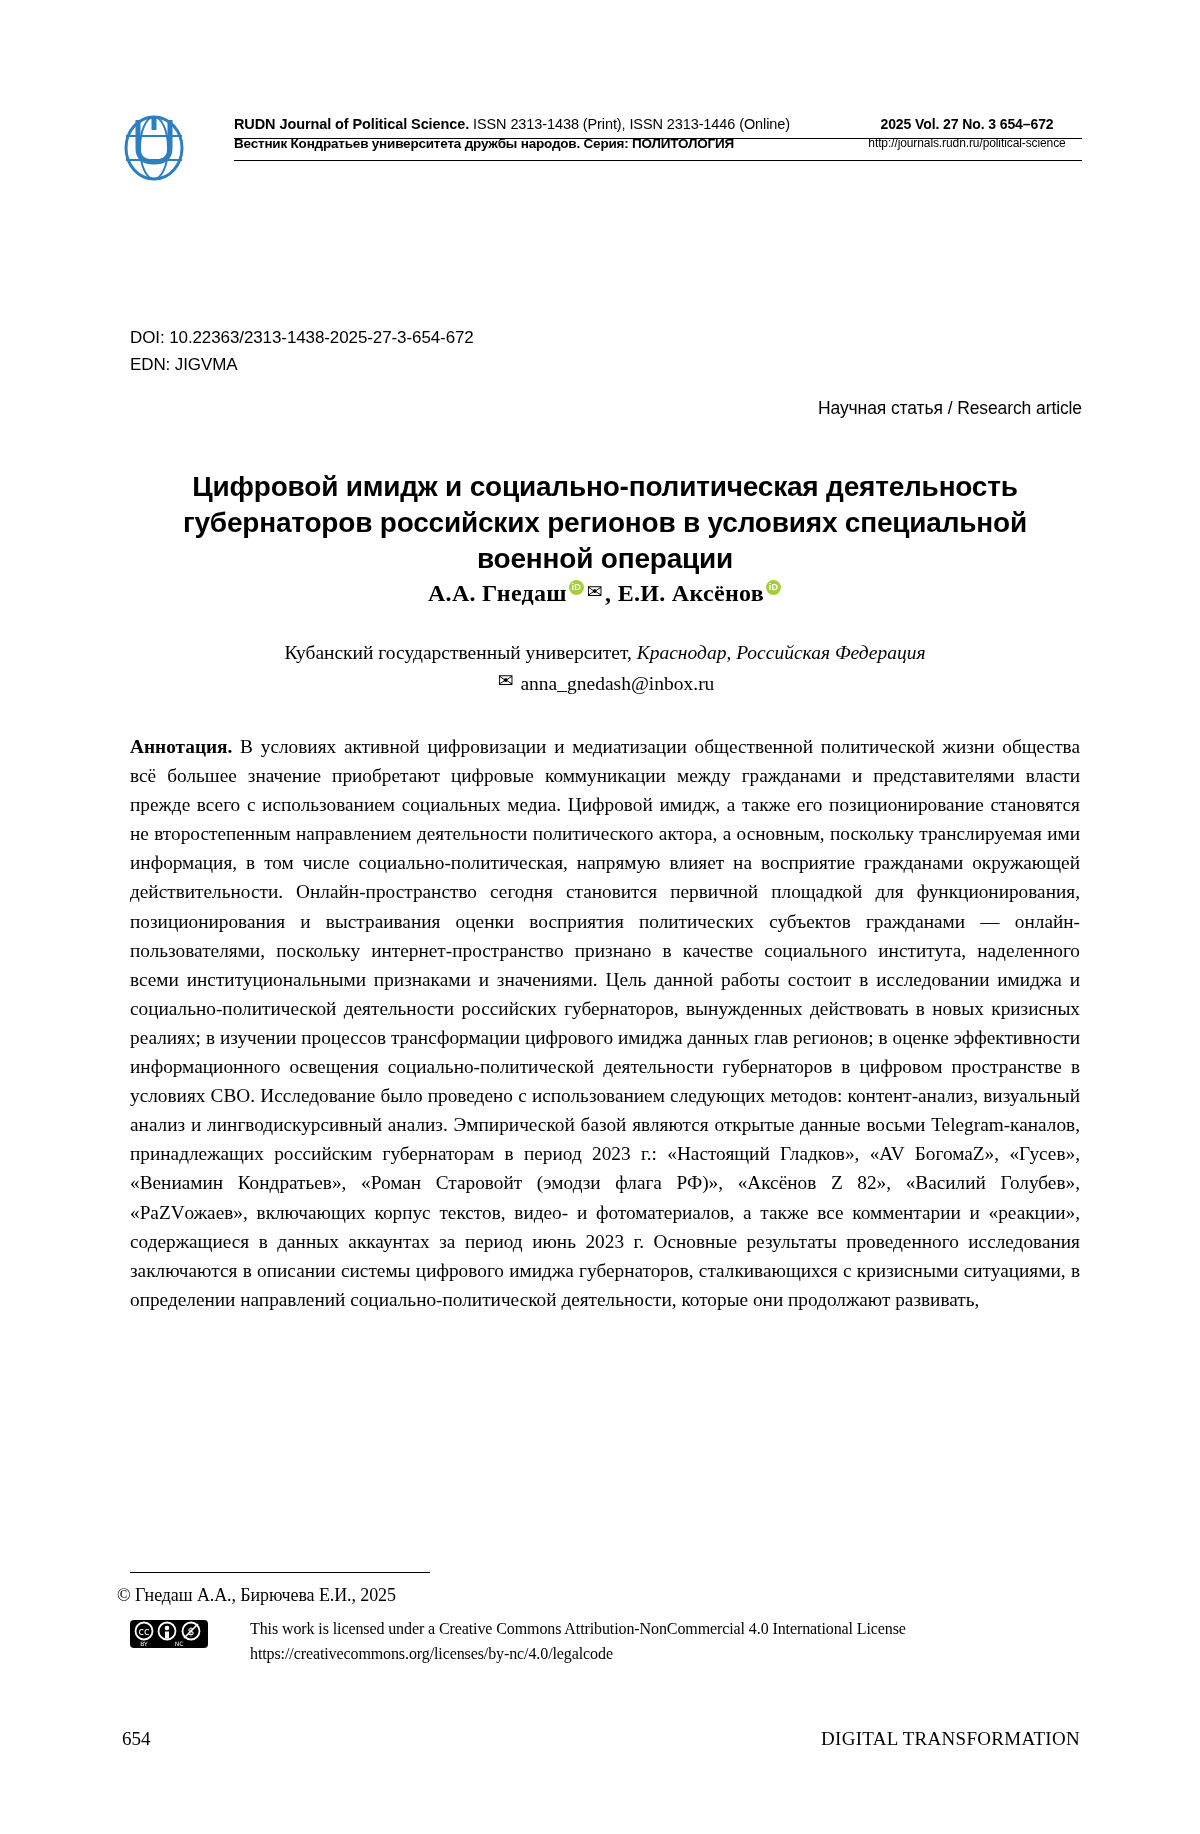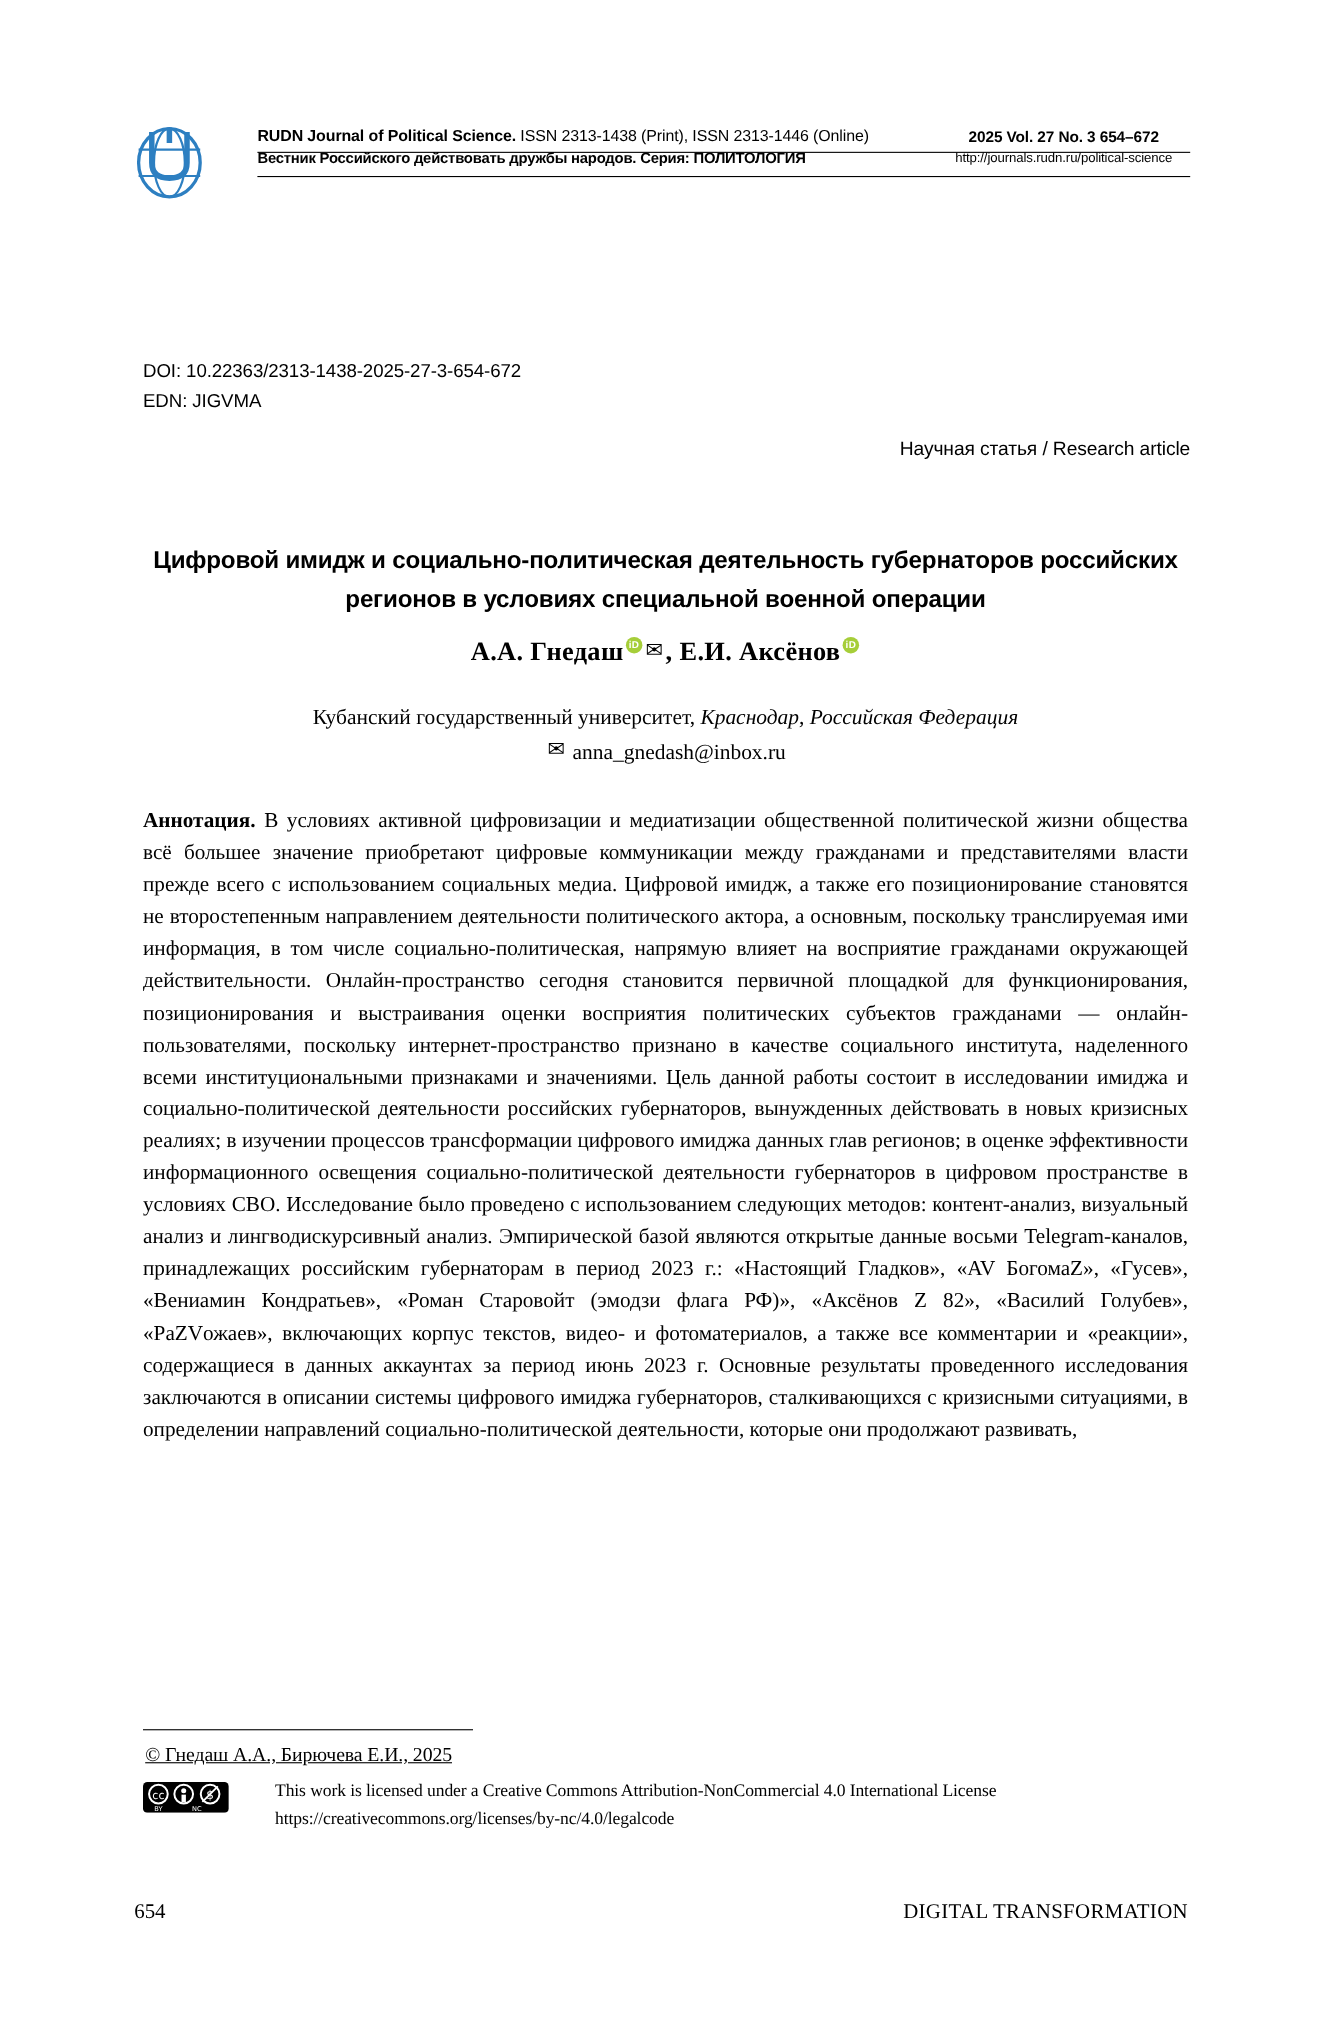--- a/index.html
+++ b/index.html
@@ -113,26 +113,26 @@
     font-family: "Liberation Sans", sans-serif;
     font-size: 17.5px;
     letter-spacing: -0.1px;
     margin-left: 38px;
   }
 
   
   .title {
     position: absolute;
     left: 130px;
-    top: 476px;
-    width: 950px;
-    text-align: center;
-    font-family: "Liberation Sans", sans-serif;
-    font-weight: bold;
-    font-size: 22px;
+    top: 450px;
+    width: 950px;
+    text-align: center;
+    font-family: "Liberation Sans", sans-serif;
+    font-weight: bold;
+    font-size: 28px;
     line-height: 36px;
     letter-spacing: -0.2px;
   }
 
   
   .authors {
     position: absolute;
     left: 130px;
     top: 580px;
     width: 950px;
@@ -216,25 +216,24 @@
   .footer-rule {
     position: absolute;
     left: 130px;
     top: 1572px;
     width: 300px;
     height: 1px;
     background: #000;
   }
   .copyright {
     position: absolute;
-    left: 132px;
+    left: 117px;
     top: 1585px;
     font-size: 18px;
     letter-spacing: -0.1px;
-    text-decoration: underline;
   }
   .cc-badge {
     position: absolute;
     left: 130px;
     top: 1620px;
     width: 78px;
     height: 28px;
   }
   .license-text {
     position: absolute;
@@ -273,21 +272,21 @@
         <line x1="4" y1="22" x2="60" y2="22" stroke="#2d7fc1" stroke-width="2"></line>
         <line x1="4" y1="46" x2="60" y2="46" stroke="#2d7fc1" stroke-width="2"></line>
         <path d="M16 6 L16 34 Q16 48 32 48 Q48 48 48 34 L48 6" fill="none" stroke="#2d7fc1" stroke-width="5"></path>
         <line x1="32" y1="2" x2="32" y2="16" stroke="#2d7fc1" stroke-width="5"></line>
       </svg>
     </div>
     <div class="mh-rule"></div>
     <div class="mh-rule2"></div>
     <div class="masthead-text">
       <div class="mh-line1"><span>RUDN Journal of Political Science.</span><span class="norm"> ISSN 2313-1438 (Print), ISSN 2313-1446 (Online)</span></div>
-      <div class="mh-line2">Вестник Российского действовать дружбы народов. Серия: ПОЛИТОЛОГИЯ</div>
+      <div class="mh-line2">Вестник Кондратьев университета дружбы народов. Серия: ПОЛИТОЛОГИЯ</div>
     </div>
     <div class="masthead-right">
       <div class="mh-issue">2025  Vol. 27  No. 3  654–672</div>
       <div class="mh-url">http://journals.rudn.ru/political-science</div>
     </div>
   </div>
 
   <div class="doi-block">
     <div>DOI: 10.22363/2313-1438-2025-27-3-654-672</div>
     <div>EDN: JIGVMA</div>

